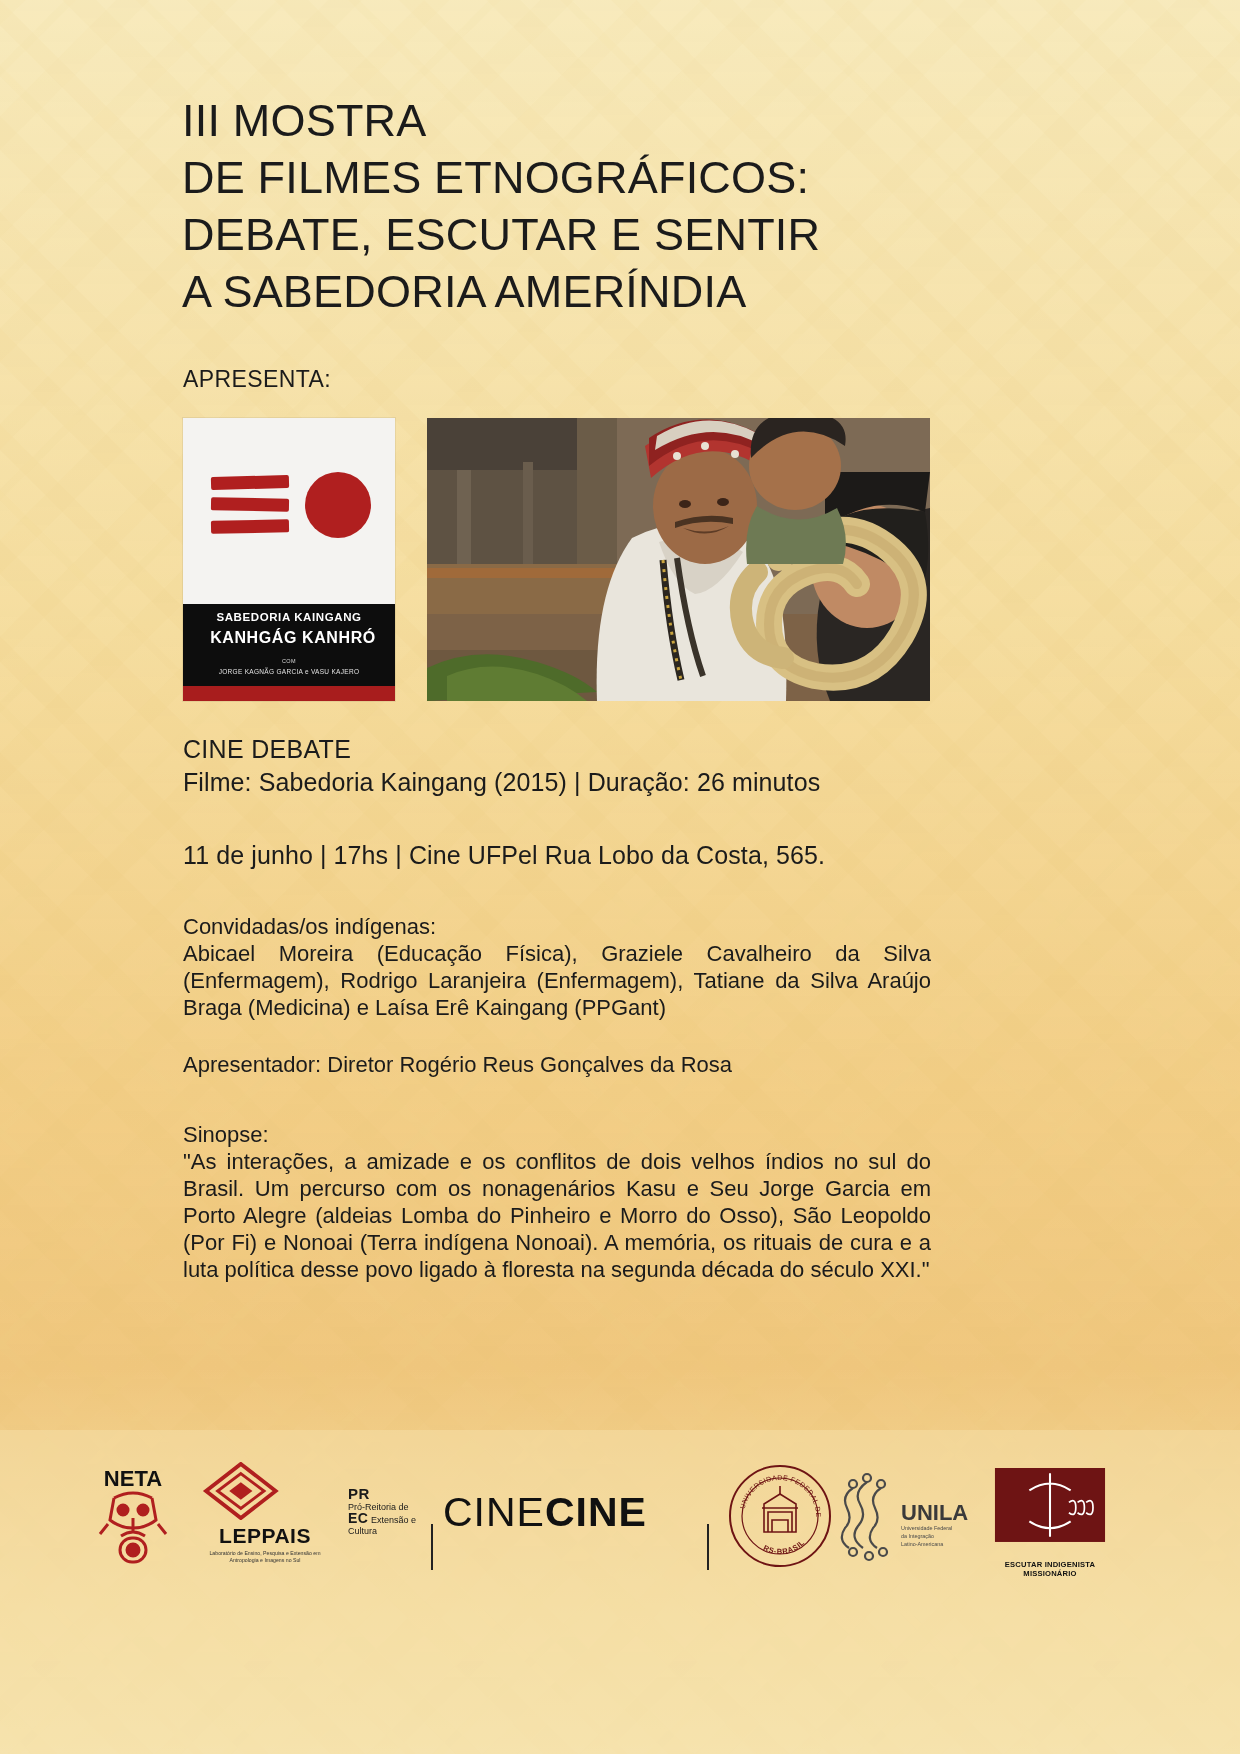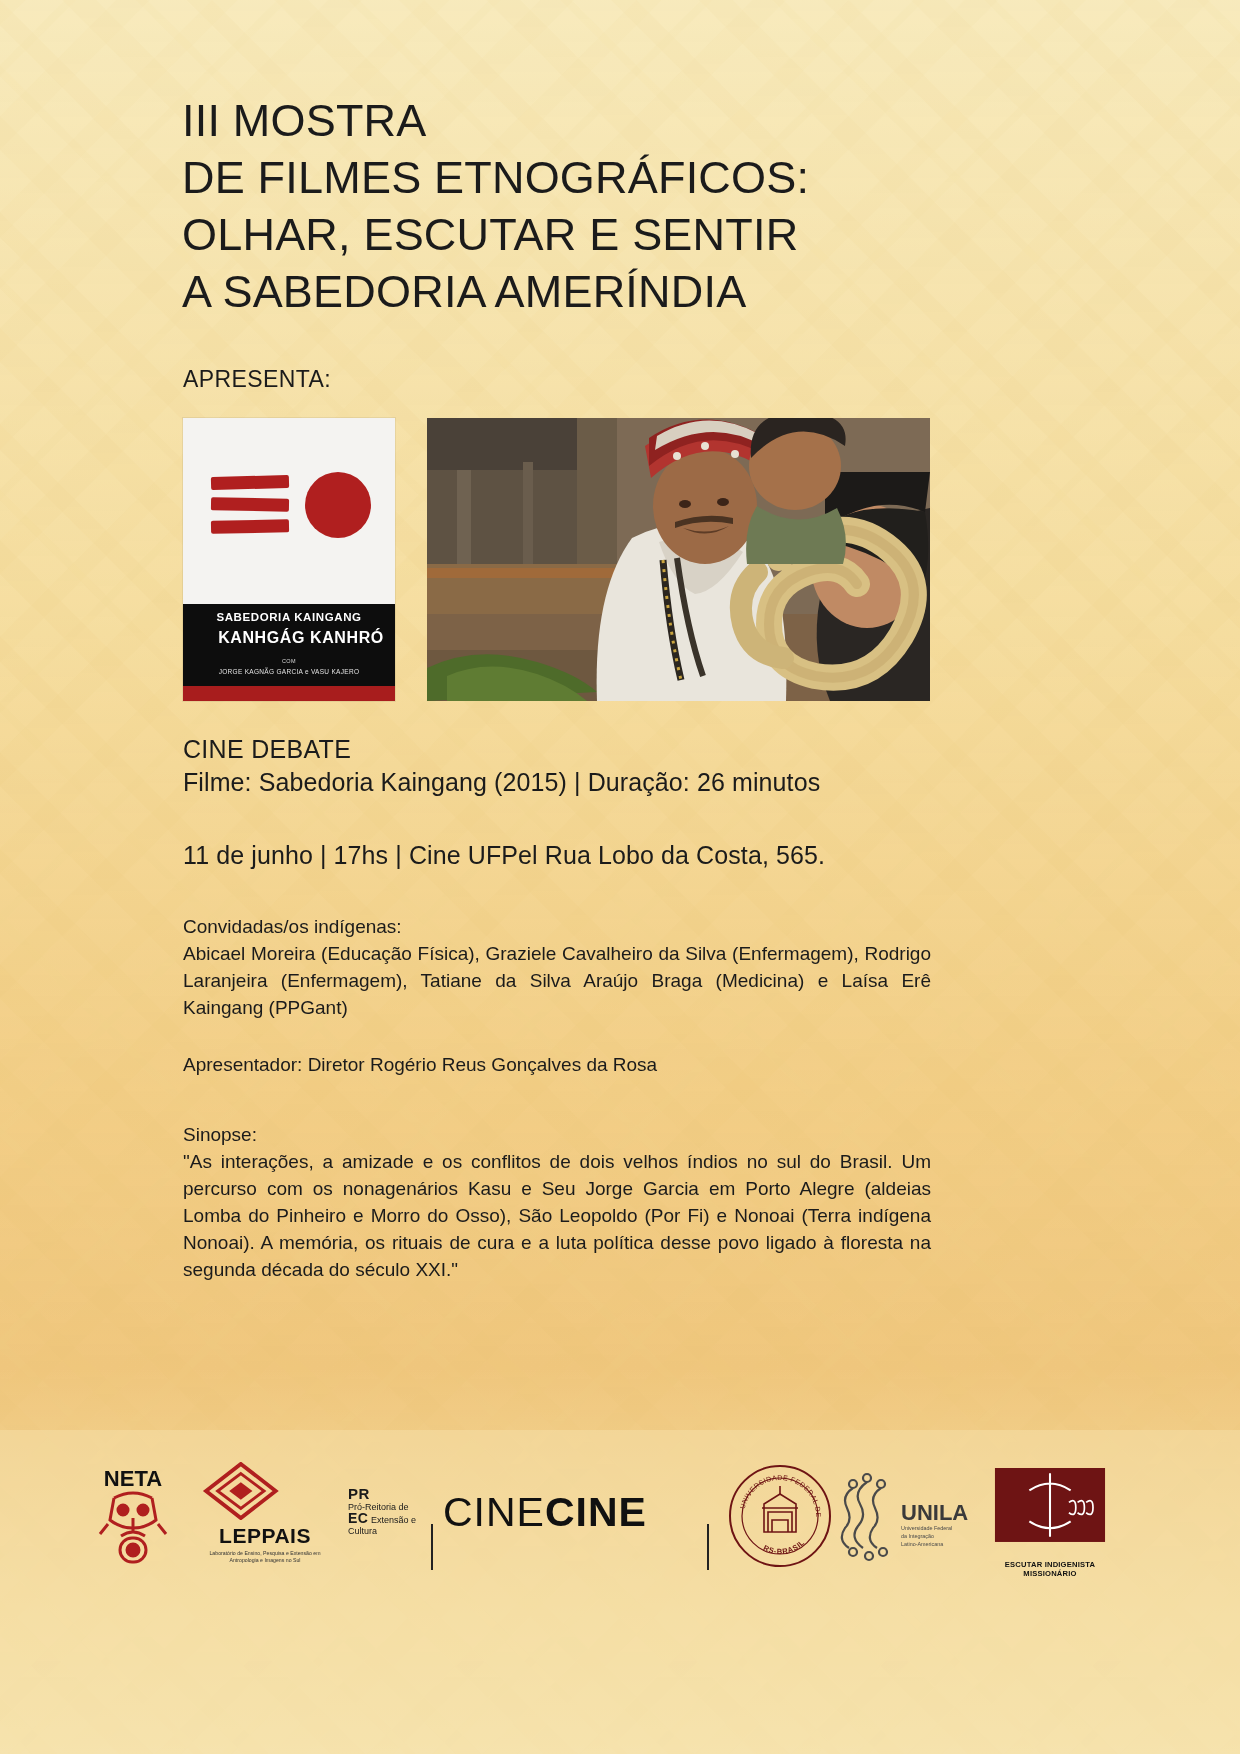--- a/index.html
+++ b/index.html
@@ -80,21 +80,21 @@
   .poster .bar { position:absolute; background:#b01f1f; border-radius:2px; }
   .poster .bar1 { left:28px; top:58px; width:78px; height:13px; transform:rotate(-1.5deg); }
   .poster .bar2 { left:28px; top:80px; width:78px; height:13px; transform:rotate(1deg); }
   .poster .bar3 { left:28px; top:102px; width:78px; height:13px; transform:rotate(-1deg); }
   .poster .dot { position:absolute; left:122px; top:54px; width:66px; height:66px; background:#b01f1f; border-radius:50%; }
   .poster .p-title-sm {
     position:absolute; left:0; top:193px; width:100%; text-align:center;
     font-size:11.5px; font-weight:bold; color:#ffffff; letter-spacing:.6px;
   }
   .poster .p-title-lg {
-    position:absolute; left:12px; top:211px; width:100%; text-align:center;
+    position:absolute; left:4px; top:211px; width:100%; text-align:center;
     font-size:16px; font-weight:bold; color:#ffffff; letter-spacing:.6px;
   }
   .poster .p-credit-label {
     position:absolute; left:0; top:240px; width:100%; text-align:center;
     font-size:5.5px; color:#d8d8d8; letter-spacing:.4px;
   }
   .poster .p-credit {
     position:absolute; left:0; top:250px; width:100%; text-align:center;
     font-size:6.5px; color:#e2e2e2; letter-spacing:.3px;
   }
@@ -127,21 +127,21 @@
     font-size: 25px;
     letter-spacing: .1px;
   }
   .when-line {
     font-size: 25px;
     margin-top: 44px;
     letter-spacing: .1px;
   }
   .block {
     margin-top: 43px;
-    font-size: 19px;
+    font-size: 22px;
     line-height: 27px;
     text-align: justify;
   }
   .block.small-gap { margin-top: 30px; }
   .block-head { text-align: left; }
   .block p { margin: 0; }
 
   
   .footer {
     position: absolute;
@@ -211,21 +211,21 @@
     <rect width="1240" height="1754" fill="url(#warm)"></rect>
     <rect x="0" y="1430" width="1240" height="324" fill="#f6e3ae" opacity="0.75"></rect>
   </svg>
 </div>
 
 <div class="page">
 
   <div class="title-block">
     <div class="title-line">III MOSTRA</div>
     <div class="title-line">DE FILMES ETNOGRÁFICOS:</div>
-    <div class="title-line">OLHAR, ESCUTAR E SENTIR</div>
+    <div class="title-line">DEBATE, ESCUTAR E SENTIR</div>
     <div class="title-line">A SABEDORIA AMERÍNDIA</div>
   </div>
 
   <div class="apresenta">APRESENTA:</div>
 
   <div class="poster">
     <div class="white-top"></div>
     <div class="bar bar1"></div>
     <div class="bar bar2"></div>
     <div class="bar bar3"></div>

